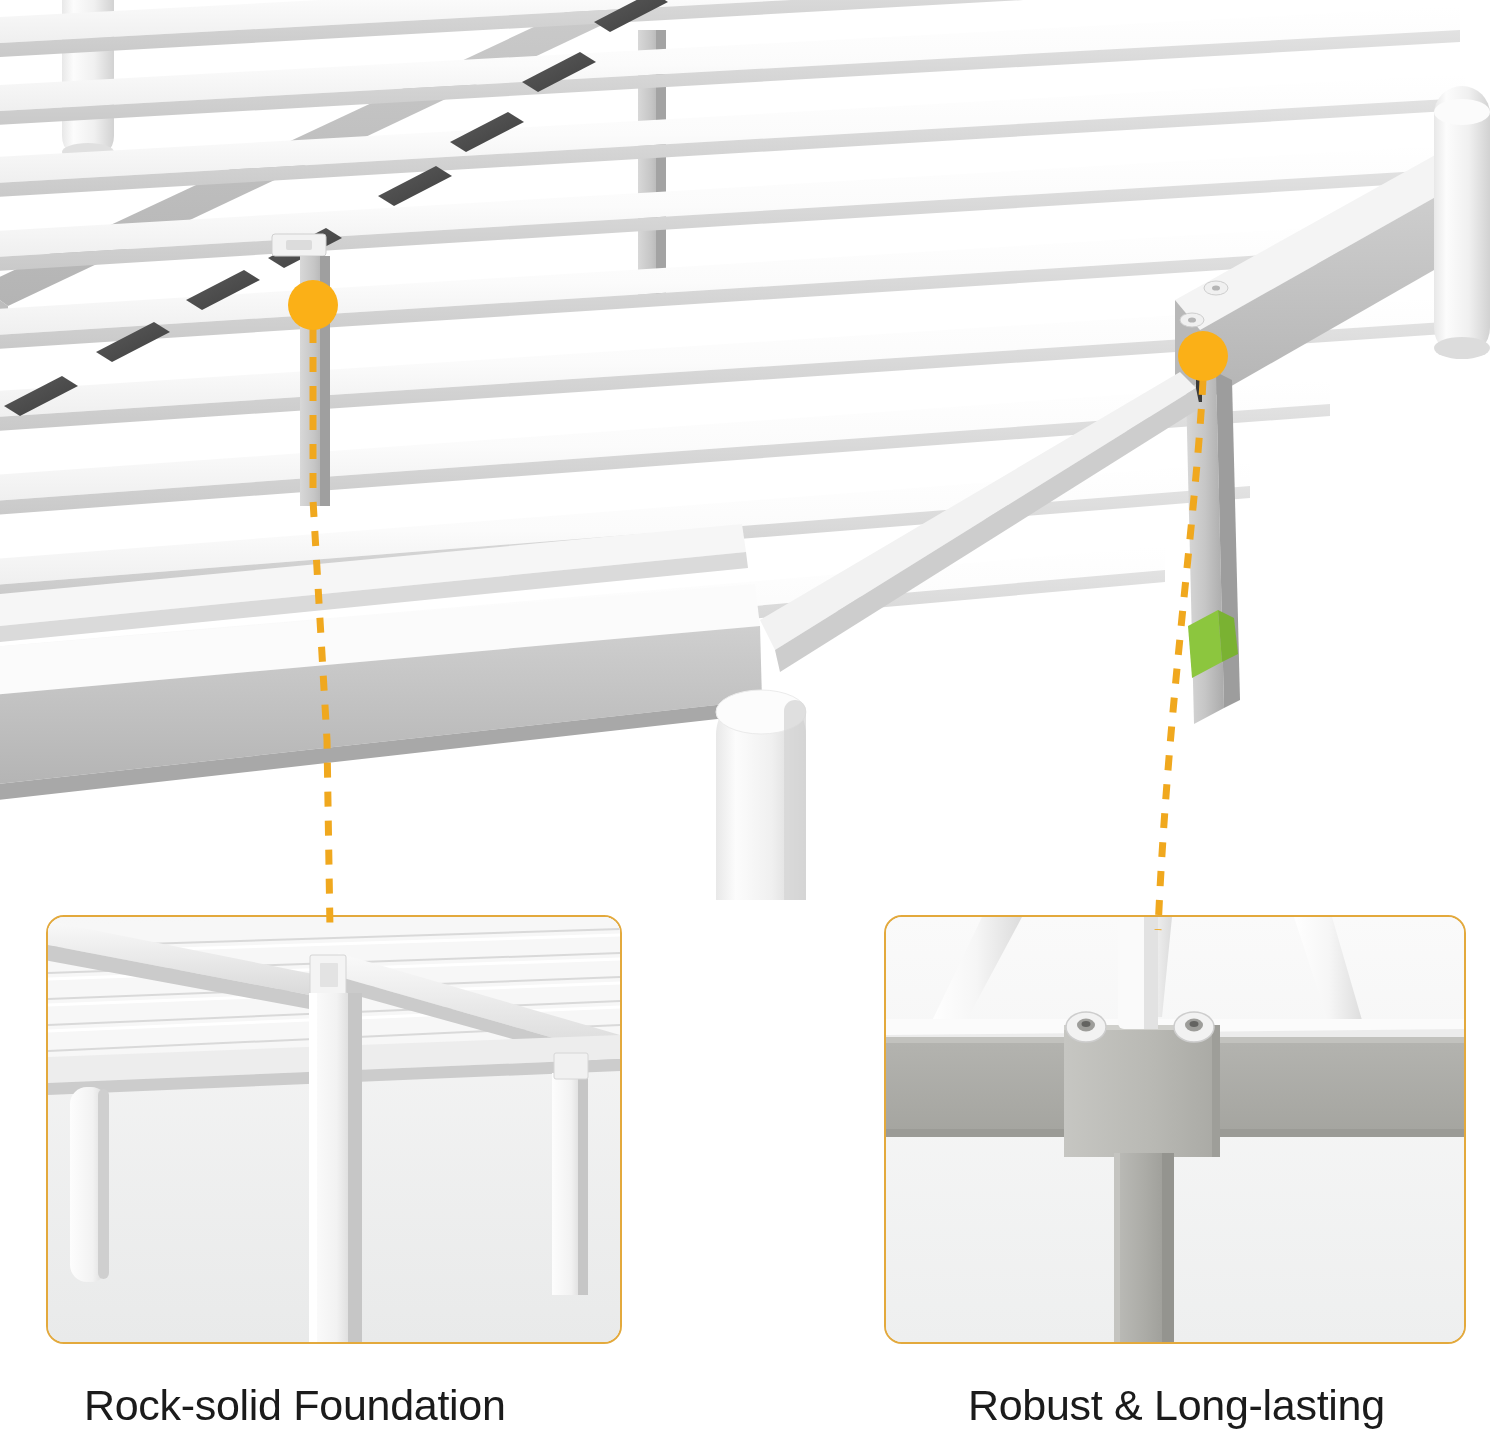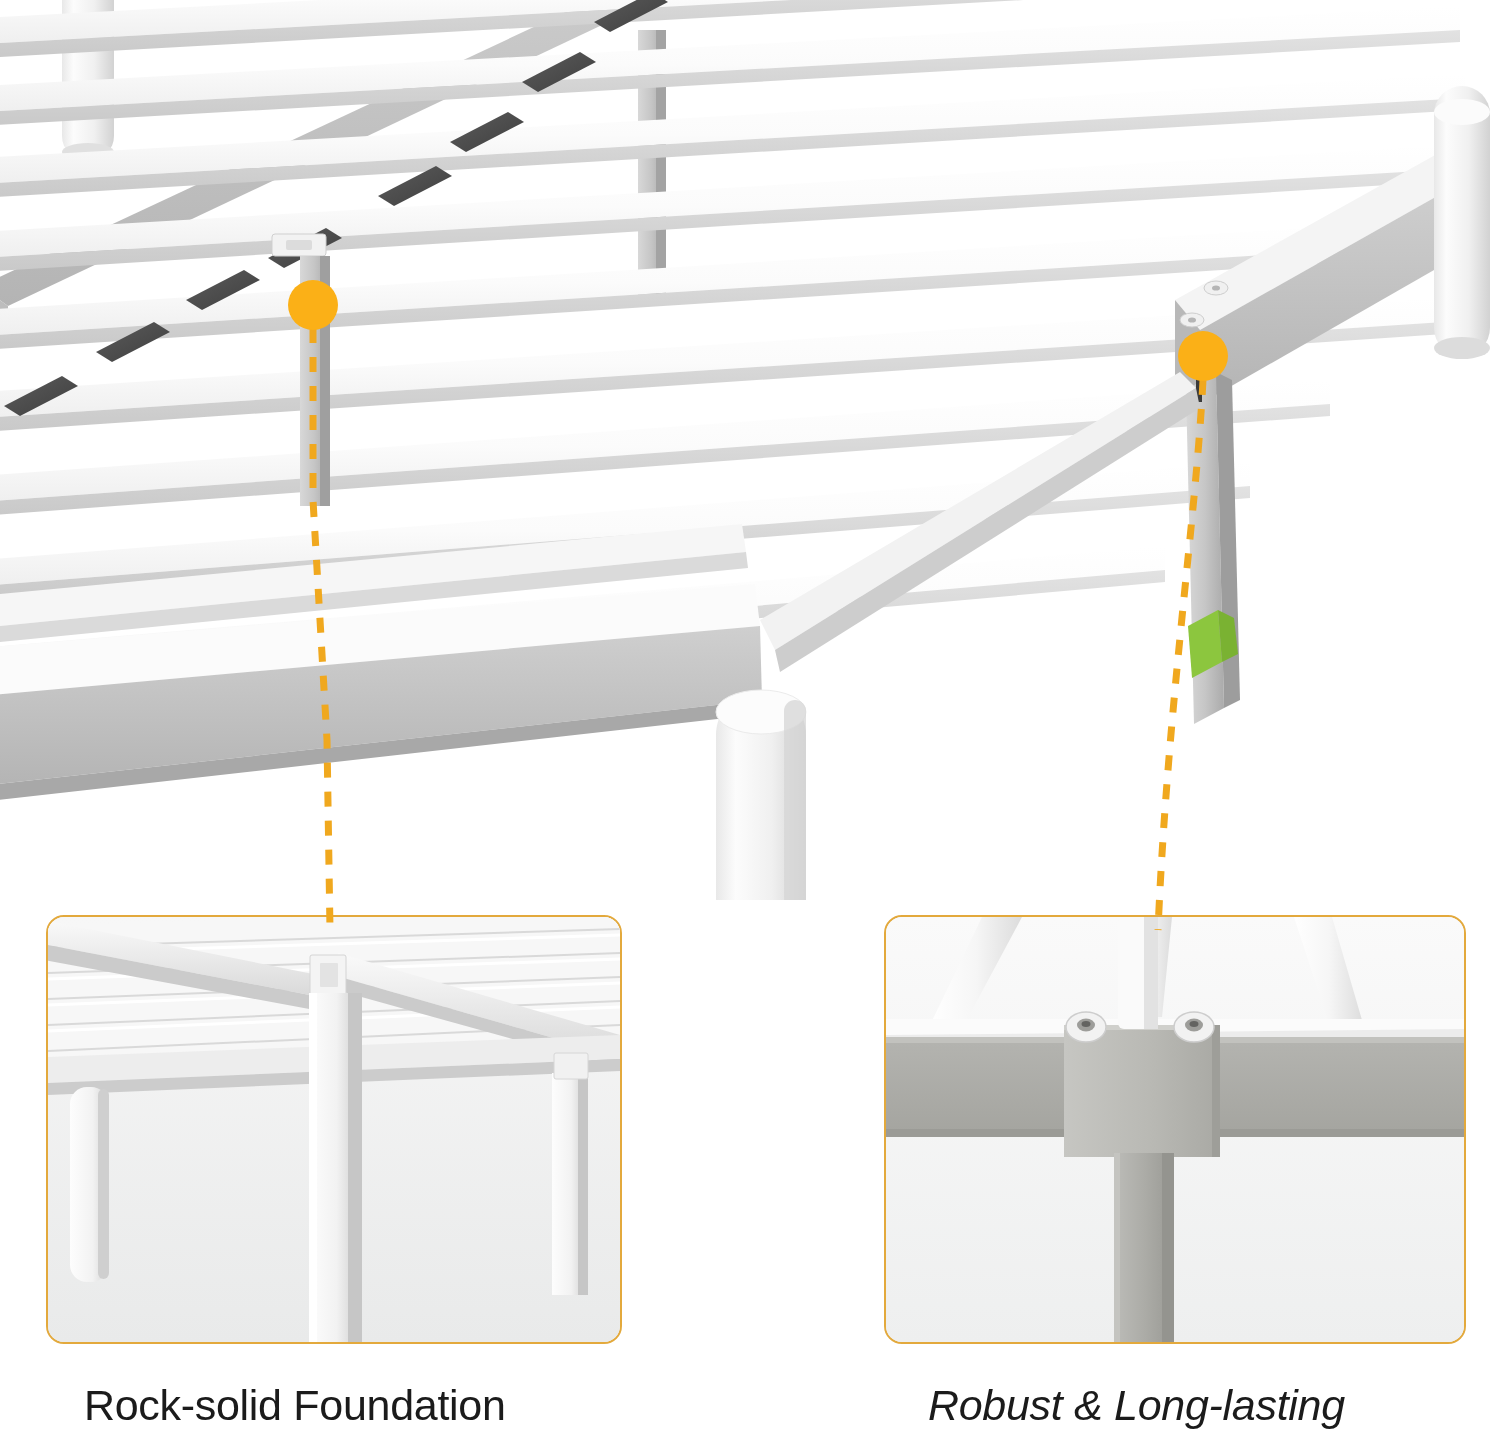--- a/index.html
+++ b/index.html
@@ -54,21 +54,21 @@
   .caption {
     position: absolute;
     font-size: 43px;
     font-weight: 400;
     color: #1b1b1b;
     letter-spacing: -0.3px;
     white-space: nowrap;
     font-stretch: semi-condensed;
   }
   #caption-left  { left: 84px;  top: 1381px; }
-  #caption-right { left: 928px; top: 1381px; font-style: italic; }
+  #caption-right { left: 968px; top: 1381px; }
 
   
   #leaders {
     position: absolute;
     left: 0; top: 0;
     width: 1500px;
     height: 1449px;
     pointer-events: none;
   }
 </style>

